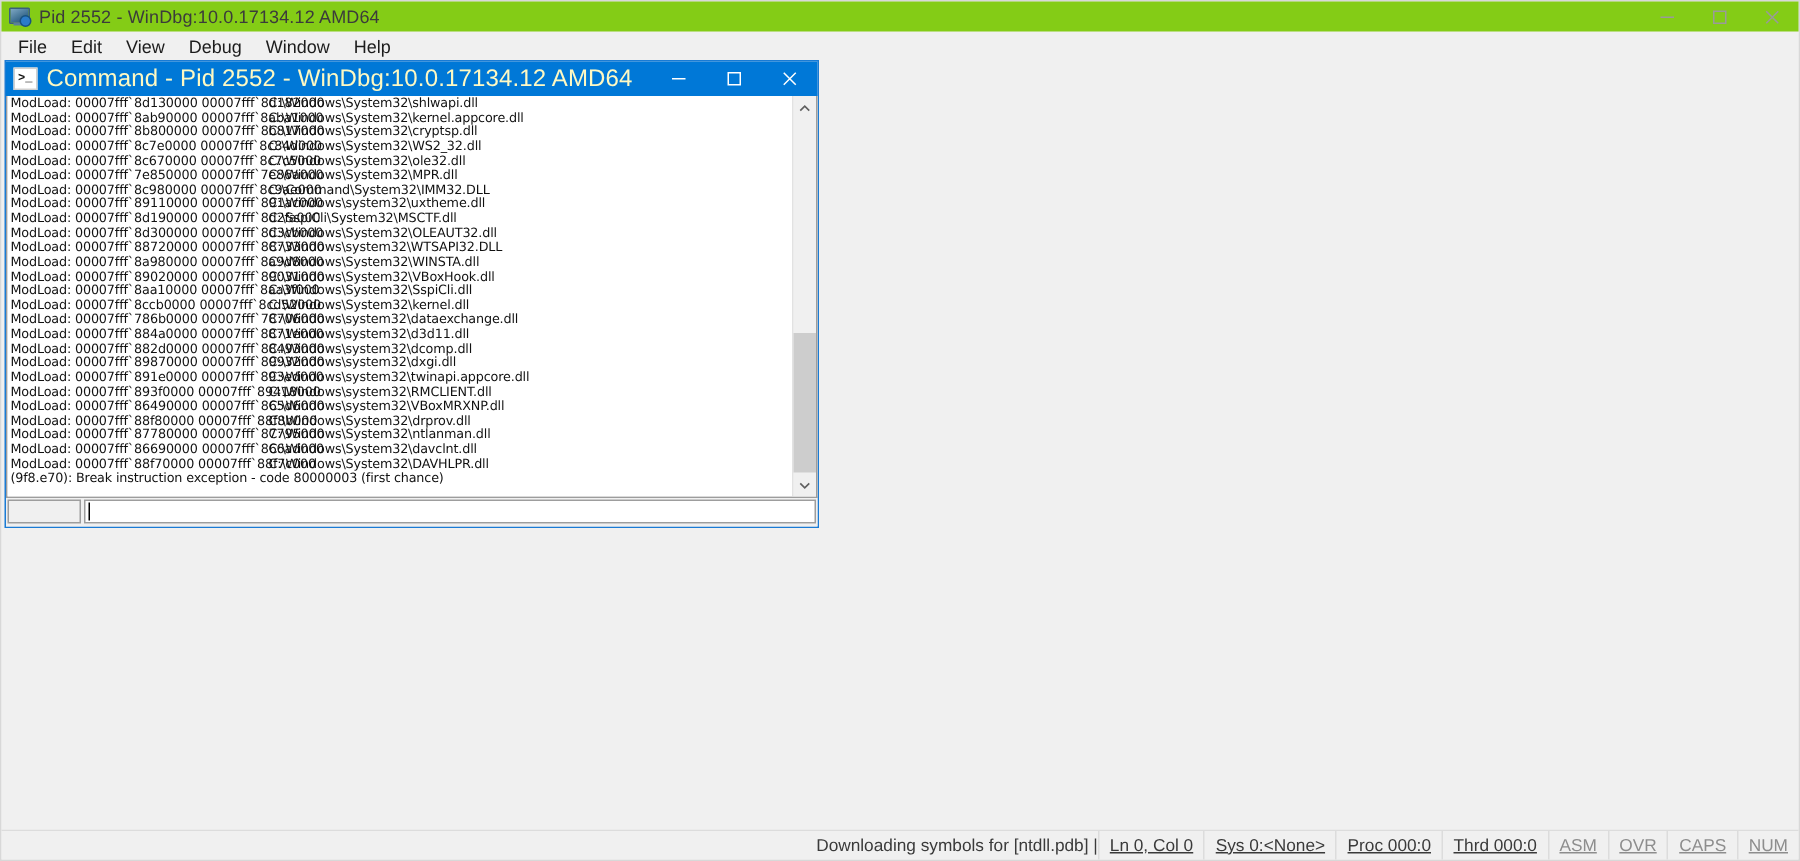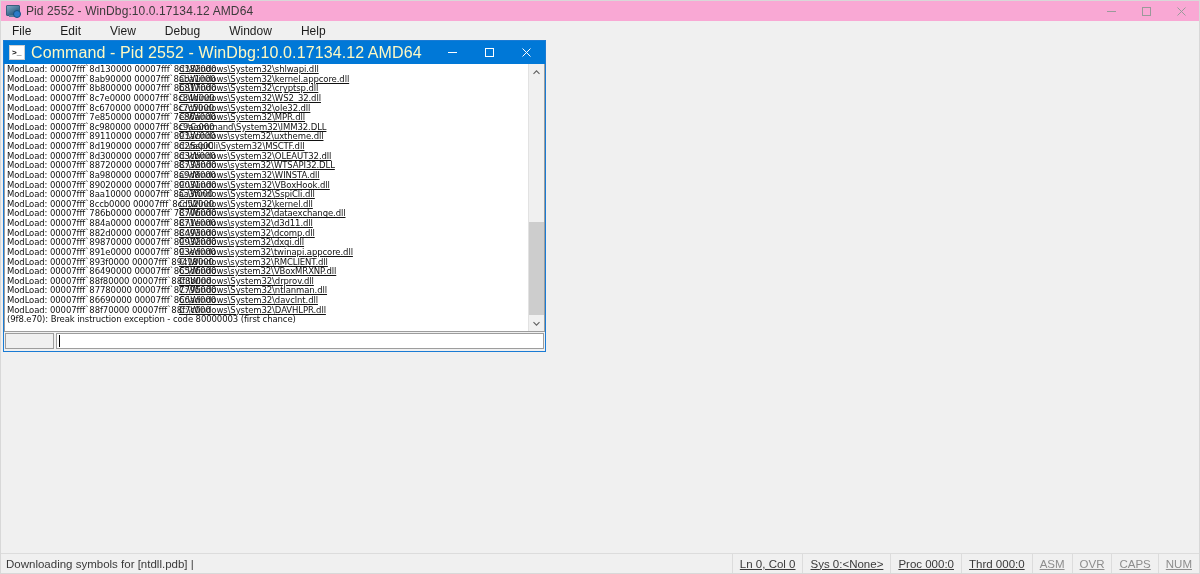--- a/index.html
+++ b/index.html
@@ -24,21 +24,21 @@
     background: #f0f0f0;
     display: flex;
     flex-direction: column;
     border: 1px solid #d8d8d8;
     box-sizing: border-box;
   }
 
   
   #title-bar {
     height: 20px;
-    background: #f9a8d4;
+    background: #84cc16;
     display: flex;
     align-items: center;
     flex: none;
     position: relative;
   }
   #app-icon {
     width: 16px; height: 16px;
     margin-left: 4px; margin-right: 5px;
     position: relative;
     flex: none;
@@ -88,21 +88,20 @@
   .wc-btn .gl { stroke: #9a9a9a; stroke-width: 1; fill: none; }
 
   
   #menu-bar {
     height: 19px;
     background: #f0f0f0;
     display: flex;
     align-items: center;
     flex: none;
     padding-left: 3px;
-    gap: 13px;
   }
   .menu-item {
     font-size: 12px;
     color: #1c1c1c;
     padding: 2px 8px;
     white-space: nowrap;
   }
 
   
   #mdi-client {
@@ -196,21 +195,21 @@
   }
   .out-line {
     font-family: "DejaVu Sans", sans-serif;
     font-size: 8.5px;
     line-height: 9.63px;
     color: #111111;
     white-space: pre;
     letter-spacing: -0.1px;
   }
   .out-line .col-a { display: inline-block; width: 172px; }
-  .out-line .col-b { display: inline-block; text-decoration: underline; }
+  .out-line .col-b { display: inline-block; }
 
   
   #v-scroll {
     width: 16px;
     flex: none;
     background: #f0f0f0;
     border-left: 1px solid #e2e2e2;
     display: flex;
     flex-direction: column;
     box-sizing: border-box;
@@ -283,20 +282,21 @@
   
   #status-bar {
     height: 19px;
     flex: none;
     background: #f0f0f0;
     border-top: 1px solid #dcdcdc;
     display: flex;
     align-items: center;
     font-size: 11.5px;
     color: #3a3a3a;
+    text-align: right;
   }
   #status-message {
     flex: 1 1 auto;
     padding-left: 5px;
     white-space: nowrap;
     color: #3a3a3a;
   }
   .status-pane {
     flex: none;
     height: 19px;

